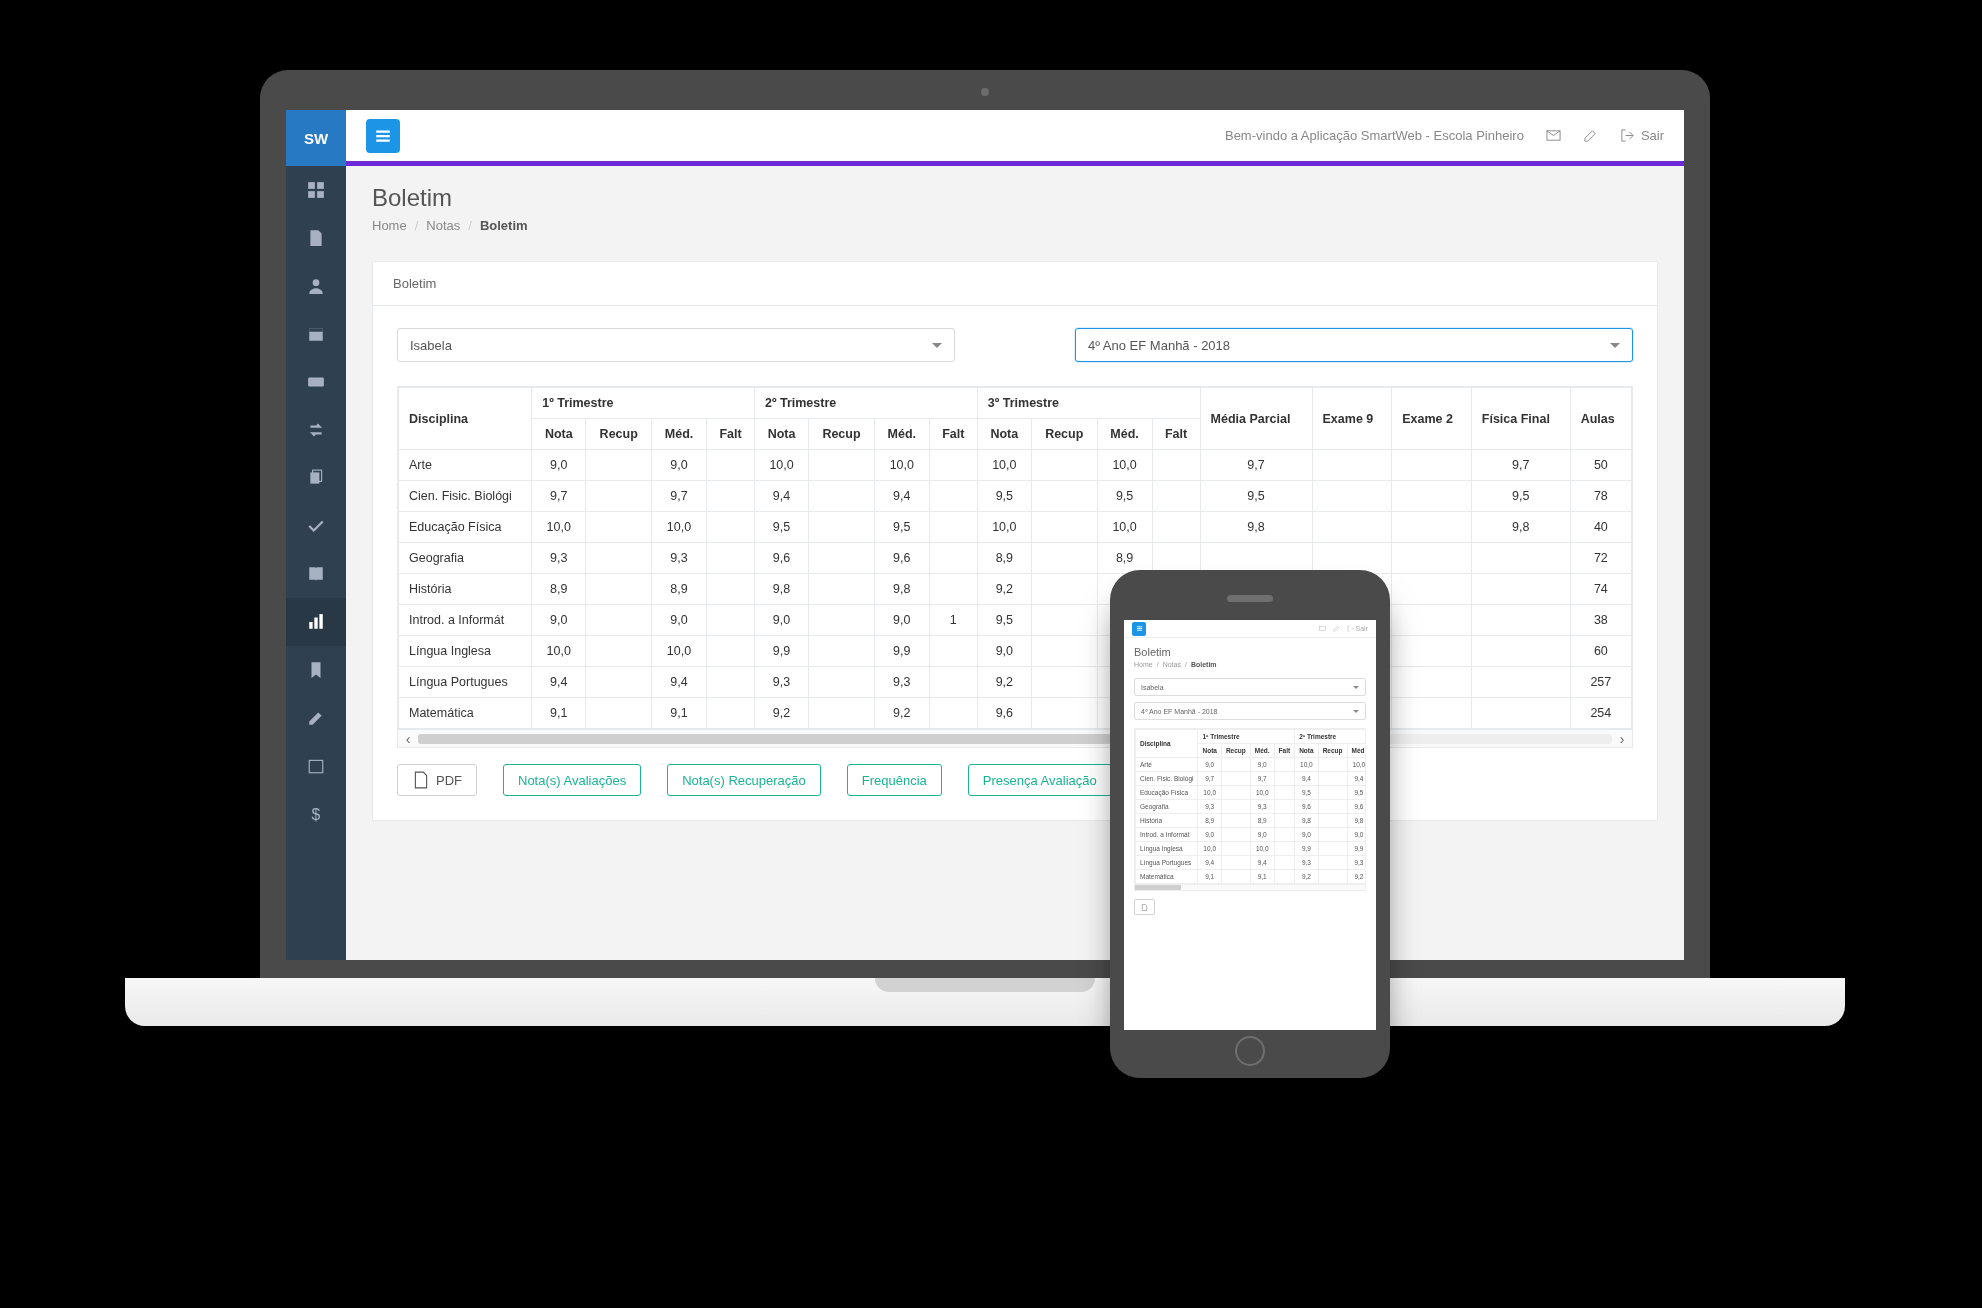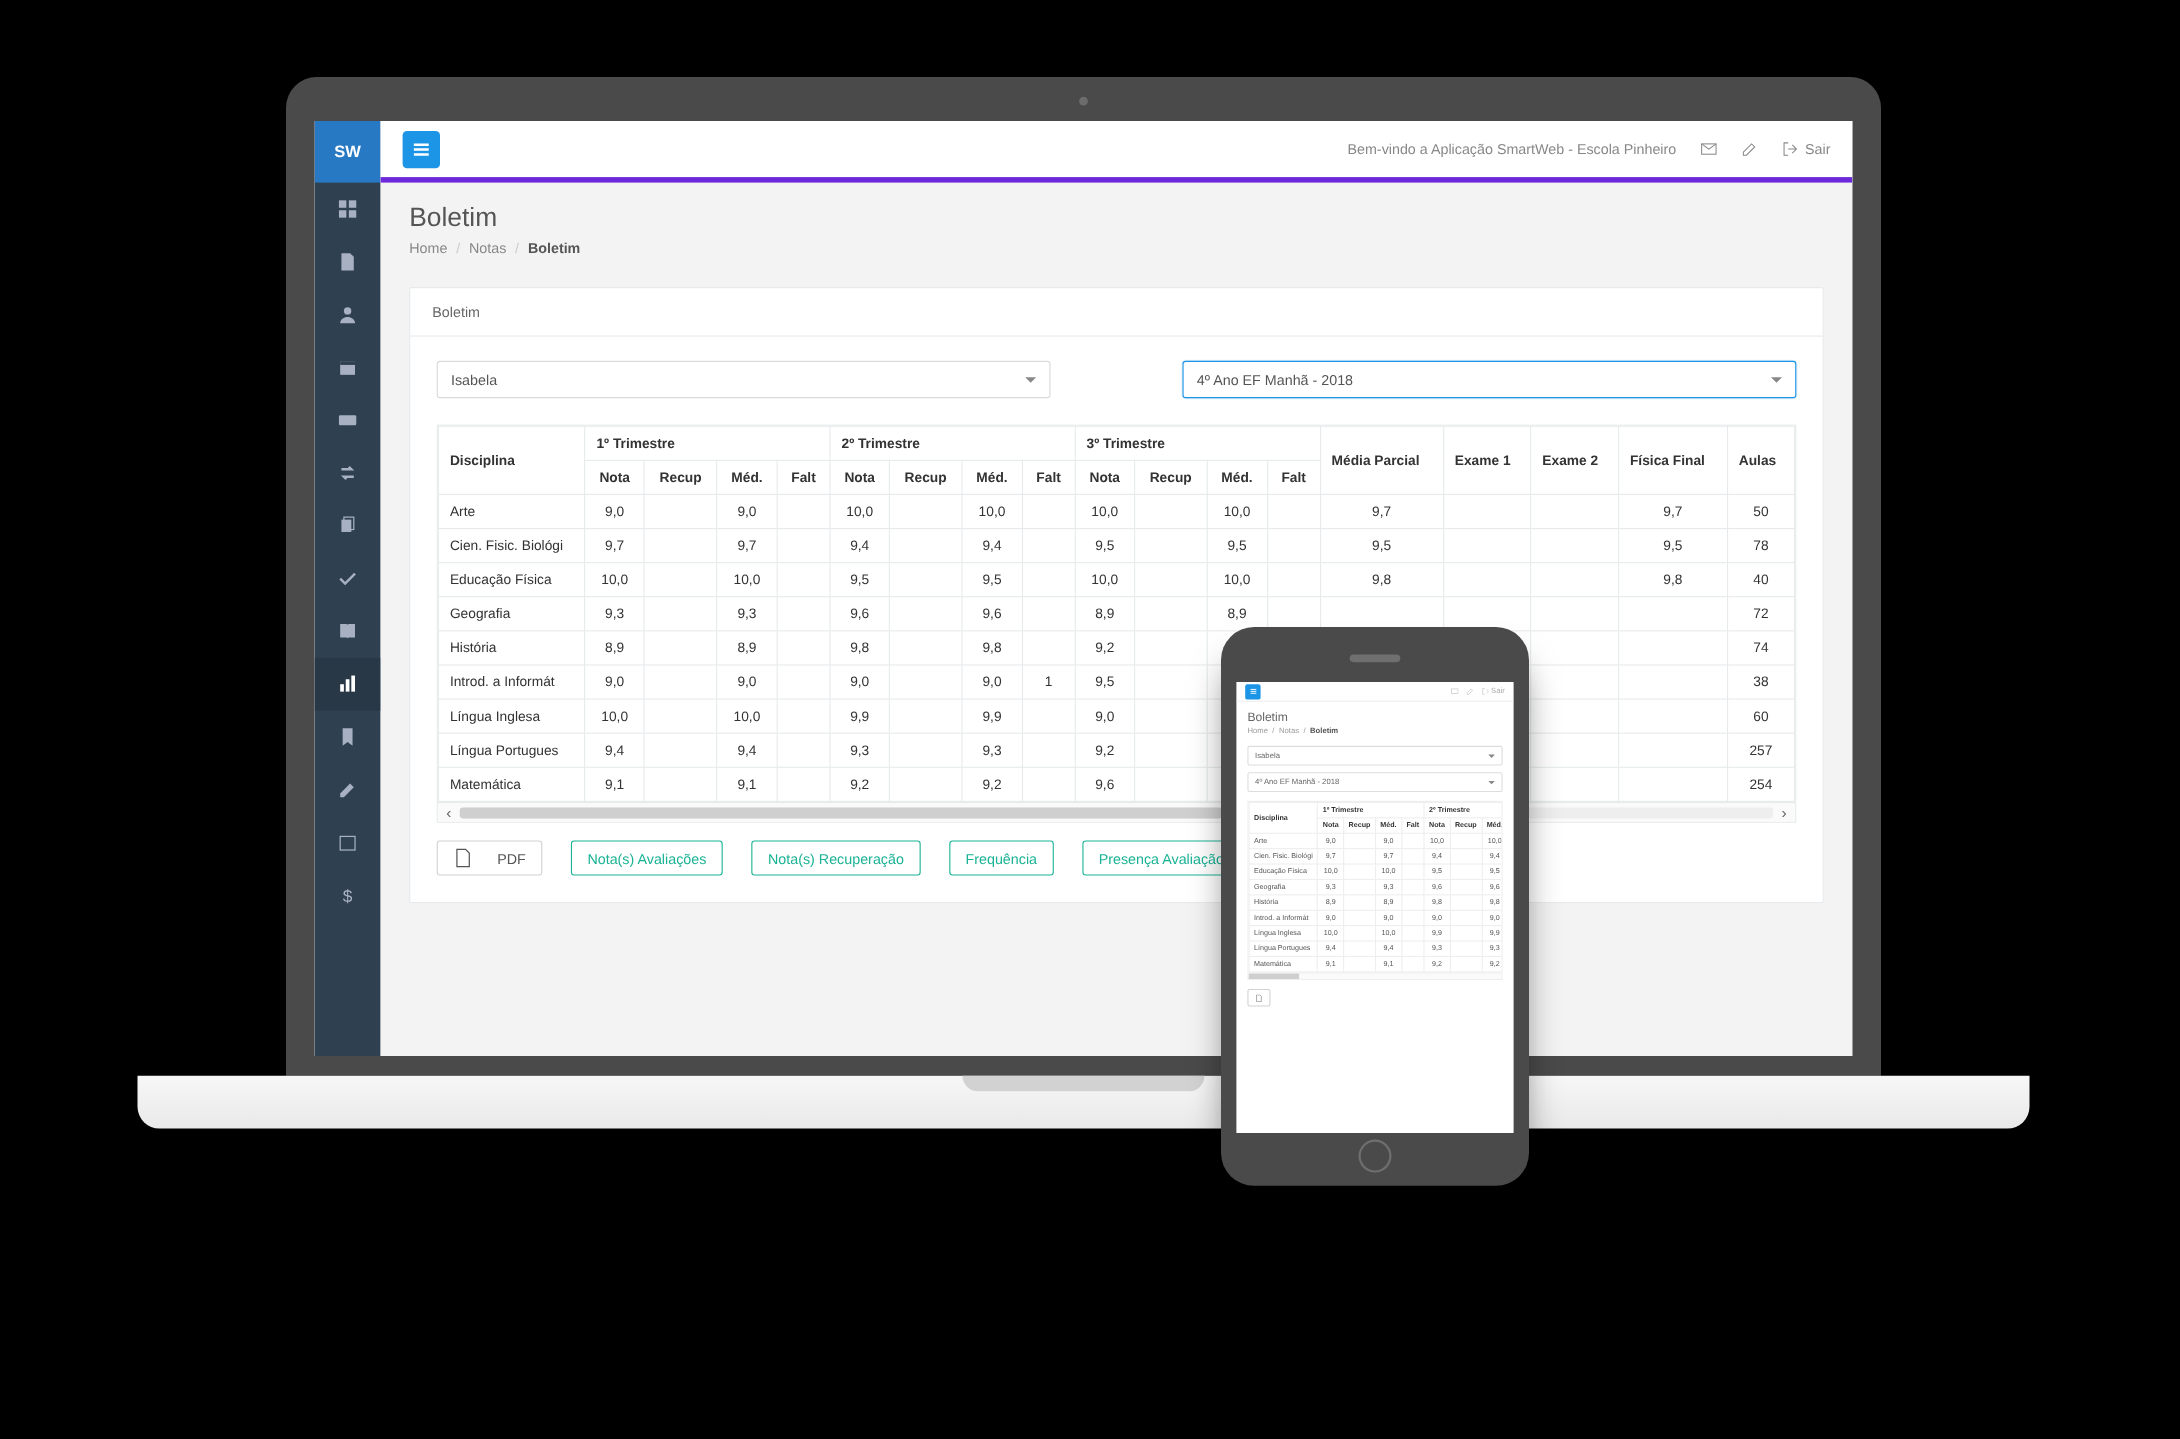--- a/index.html
+++ b/index.html
@@ -172,21 +172,21 @@
   }
   .hscroll .thumb {
     position: absolute; left: 0; top: 0; height: 100%; width: 58%;
     background: #cfcfcf; border-radius: 3px;
   }
 
   .actions { margin-top: 16px; display: flex; gap: 14px; align-items: center; }
   .btn {
     height: 32px; padding: 0 14px; border-radius: 3px;
     border: 1px solid; background: #fff; cursor: pointer;
-    display: inline-flex; align-items: center; gap: 22px; font-size: 13px;
+    display: inline-flex; align-items: center; gap: 6px; font-size: 13px;
   }
   .btn-pdf { border-color: #d2d2d2; color: #555; }
   .btn-teal { border-color: #1ab394; color: #1ab394; margin-left: 12px; }
 
   
   .phone {
     position: absolute;
     left: 1110px;
     top: 570px;
     width: 280px;
@@ -433,21 +433,21 @@
 
               <div class="table-wrap">
                 <table class="grades">
                   <thead>
                     <tr>
                       <th rowspan="2">Disciplina</th>
                       <th colspan="4">1º Trimestre</th>
                       <th colspan="4">2º Trimestre</th>
                       <th colspan="4">3º Trimestre</th>
                       <th rowspan="2" class="num">Média Parcial</th>
-                      <th rowspan="2" class="num">Exame 1</th>
+                      <th rowspan="2" class="num">Exame 9</th>
                       <th rowspan="2" class="num">Exame 2</th>
                       <th rowspan="2" class="num">Física Final</th>
                       <th rowspan="2" class="num">Aulas</th>
                     </tr>
                     <tr>
                       <th class="num">Nota</th>
                       <th class="num">Recup</th>
                       <th class="num">Méd.</th>
                       <th class="num">Falt</th>
                       <th class="num">Nota</th>

